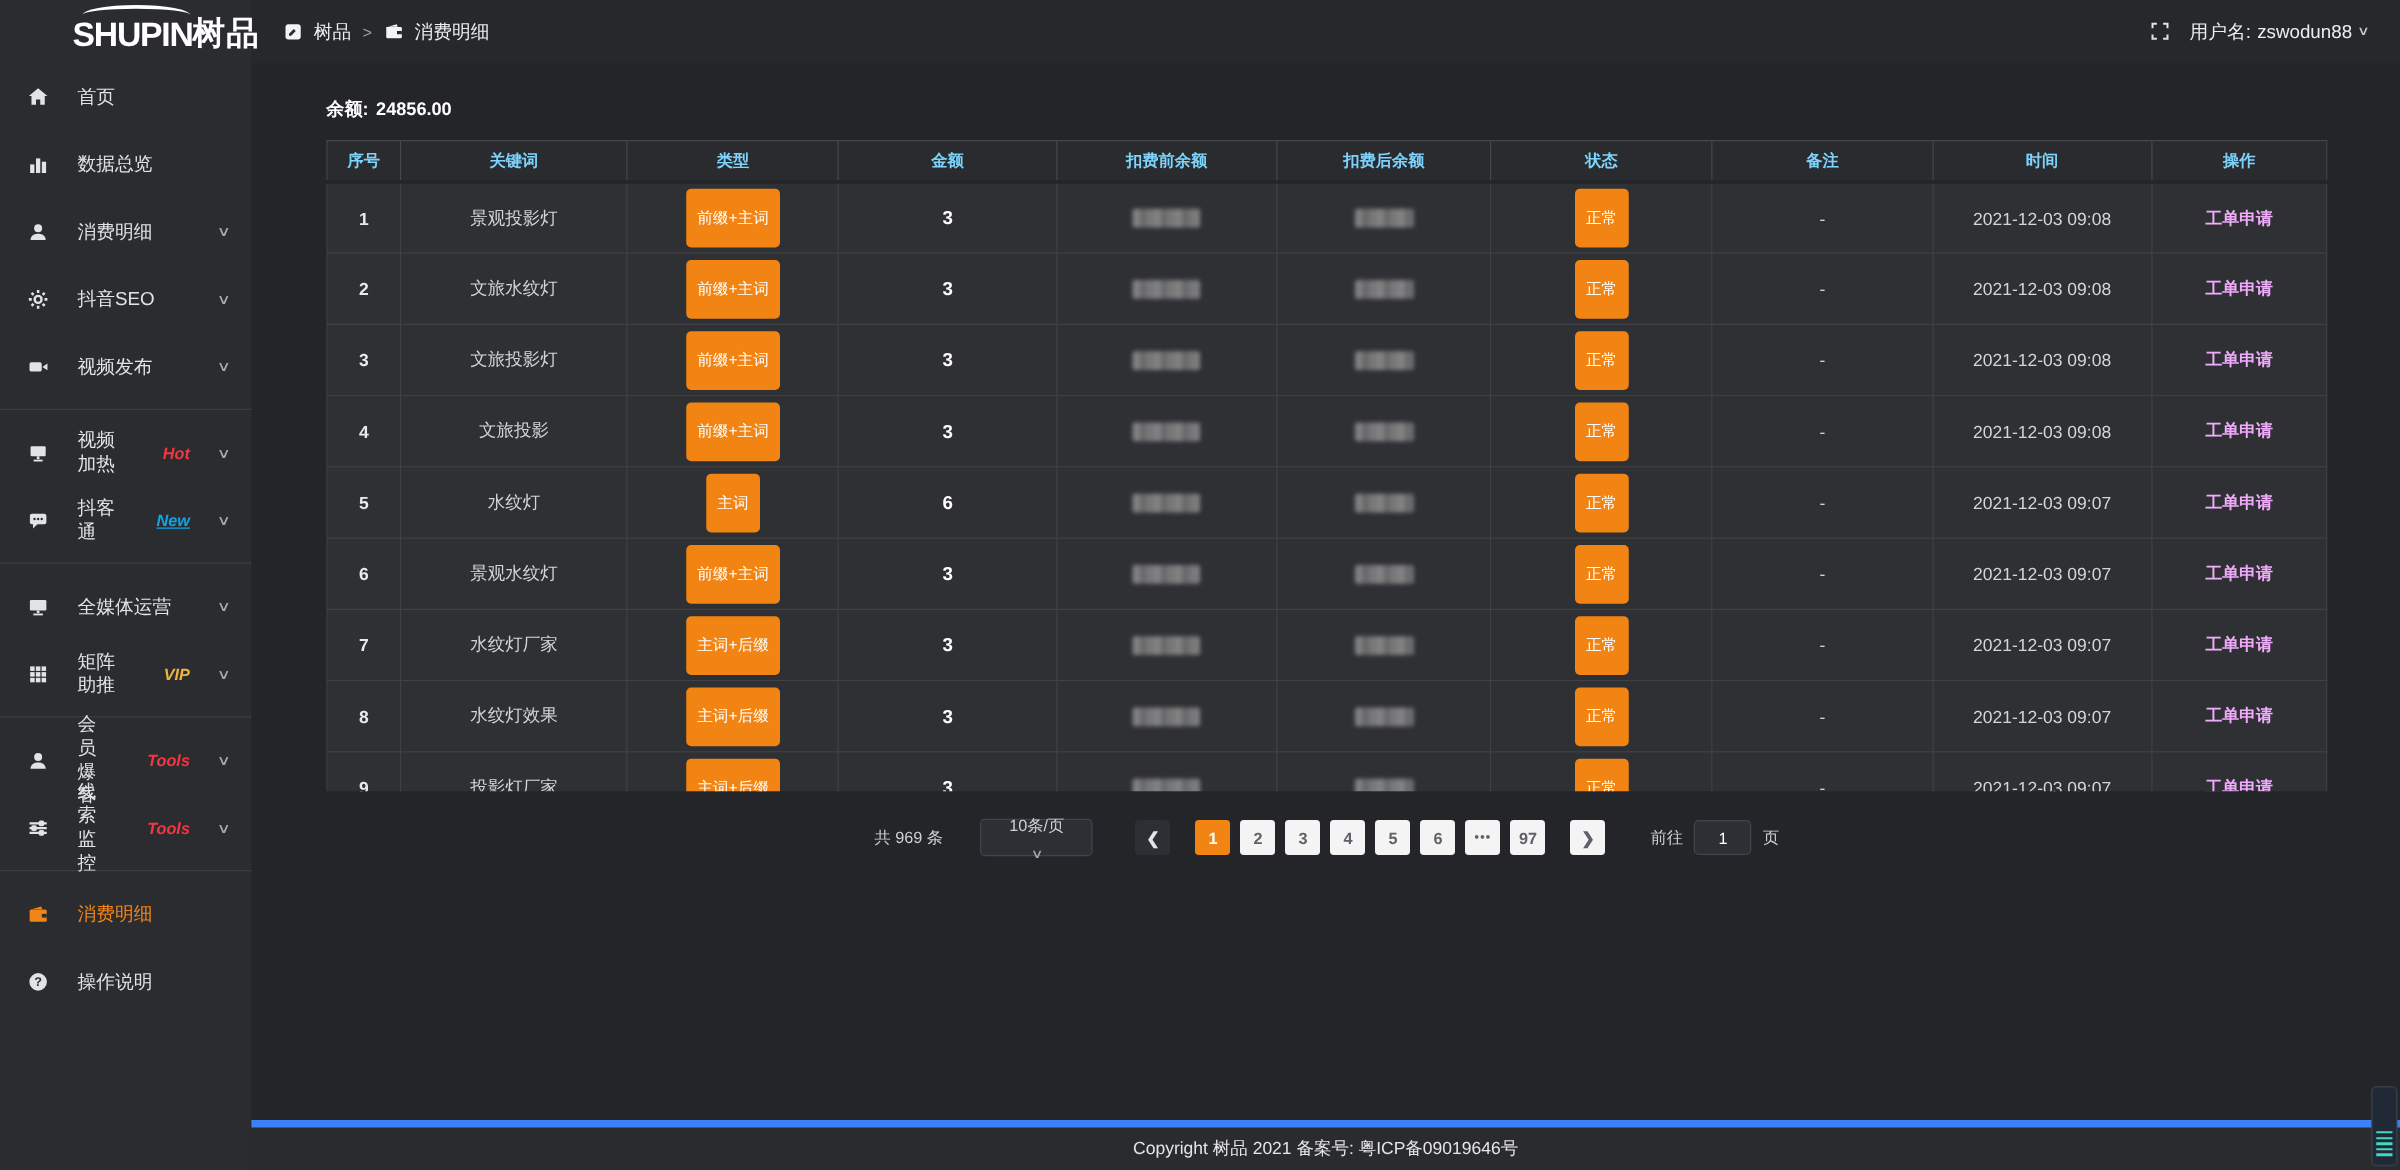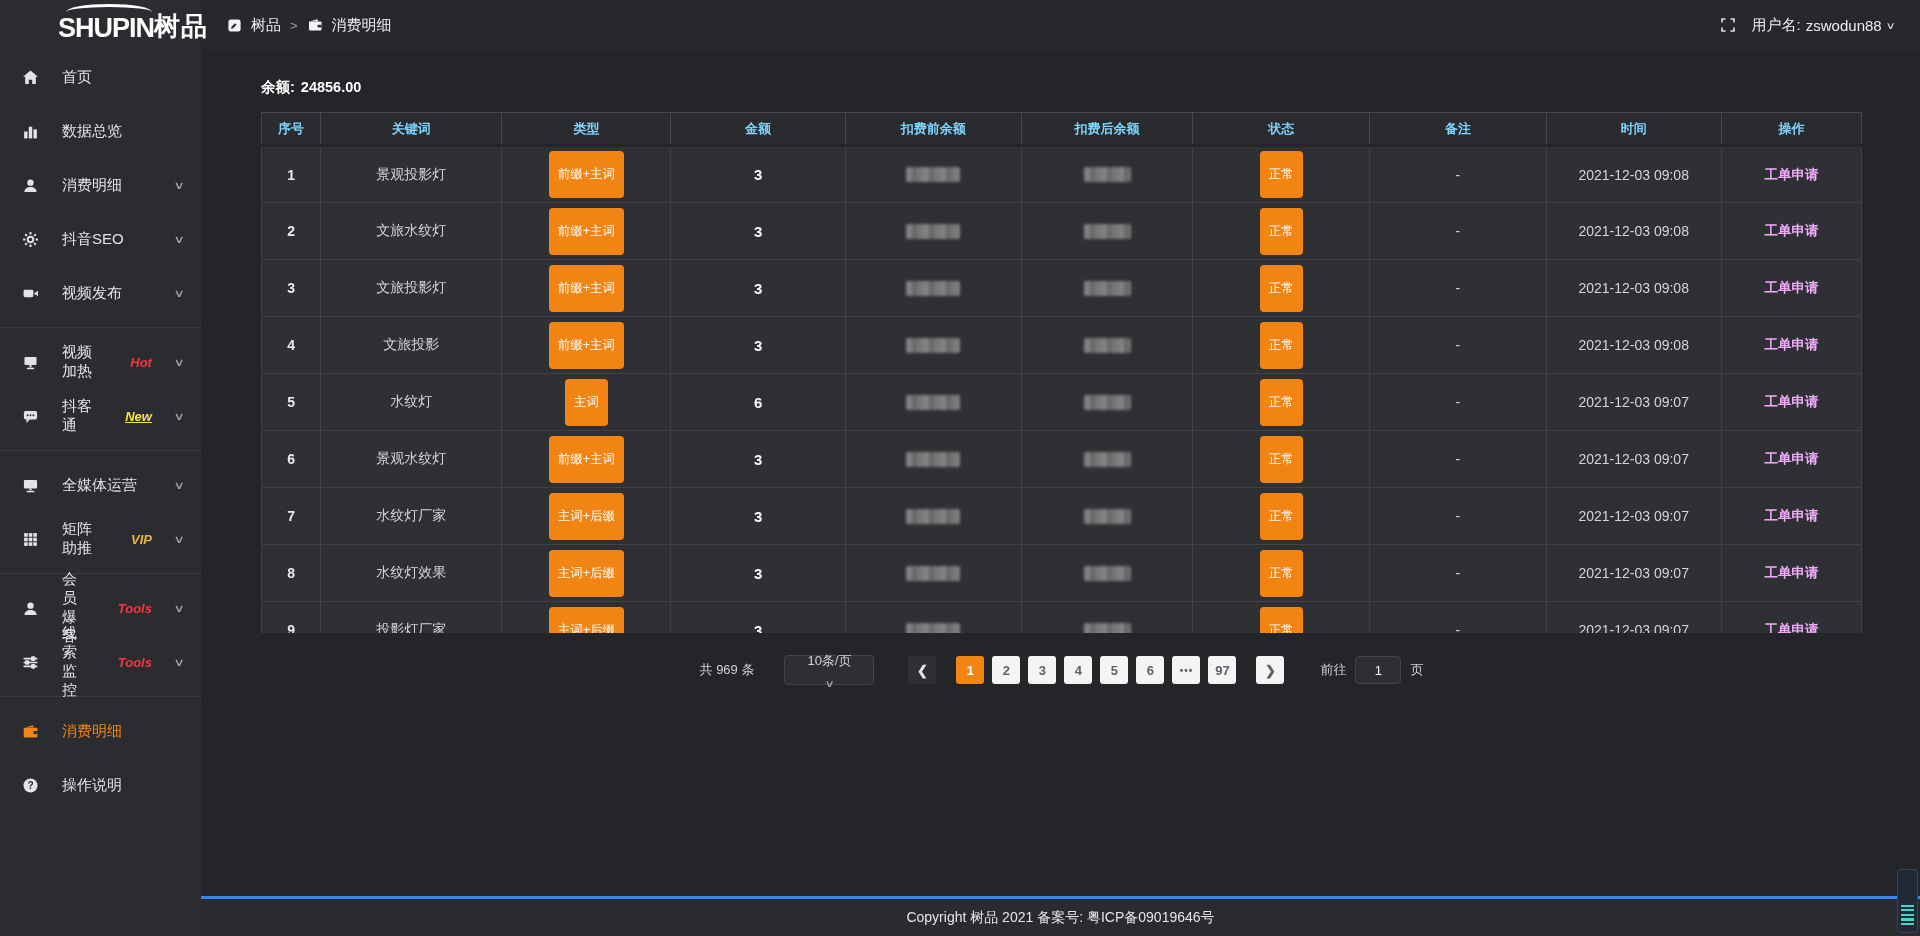--- a/index.html
+++ b/index.html
@@ -67,21 +67,21 @@
     justify-content:center; cursor:pointer; border:none; }
   .pg-btn.prev { background:#2e2f34; color:#e4e5e8; margin-left:14px; }
   .pg-btn.active { background:#f28413; color:#fff; }
   .pg-btn.more { font-size:10px; letter-spacing:1px; }
   .goto { display:flex; align-items:center; gap:9px; margin-left:16px; }
   .goto-input { width:46px; height:28px; background:#2e2f34; border:1px solid #43444a;
     border-radius:4px; color:#fff; text-align:center; font-size:13px; }
 
   
   .footer { position:fixed; left:201px; right:0; bottom:0; height:40px; background:#2a2b2f;
-    border-top:3px solid #3b82f6; display:flex; align-items:center; justify-content:center;
+    border-top:6px solid #3b82f6; display:flex; align-items:center; justify-content:center;
     color:#e6e6e8; font-size:14px; z-index:4; }
 
   
   .float-widget { position:fixed; right:2px; bottom:3px; width:21px; height:64px;
     background:#222936; border:1px solid #3a4350; border-radius:4px; z-index:9; cursor:pointer; }
   .float-widget .stripes { position:absolute; bottom:5px; left:3px; right:3px; height:22px;
     background:repeating-linear-gradient(180deg,#46d6c4 0 2px,transparent 2px 4.5px); }
 
   svg { display:block; }
 </style>
@@ -164,21 +164,21 @@
             <rect x="1.8" y="2.8" width="12.4" height="8" rx="1.6"></rect>
             <path d="M4.2 10.6v3.4l3.4-3.4z"></path>
             <g fill="#2b2c30">
               <circle cx="5.3" cy="6.8" r=".9"></circle>
               <circle cx="8" cy="6.8" r=".9"></circle>
               <circle cx="10.7" cy="6.8" r=".9"></circle>
             </g>
           </svg>
         </span>
         <span>抖客通</span>
-        <span class="nav-tag" style="color: #fde047; text-decoration: underline;">New</span>
+        <span class="nav-tag" style="color: #0ea5e9; text-decoration: underline;">New</span>
         <span class="nav-chev">∨</span>
       </div>
       <div class="nav-divider"></div>
       <div class="nav-item">
         <span class="icn">
           <svg width="17" height="17" viewBox="0 0 16 16" fill="currentColor">
             <rect x="1.8" y="2.8" width="12.4" height="8" rx="1"></rect>
             <rect x="7" y="10.8" width="2" height="1.8"></rect>
             <rect x="4.4" y="13" width="7.2" height="1.4"></rect>
           </svg>

